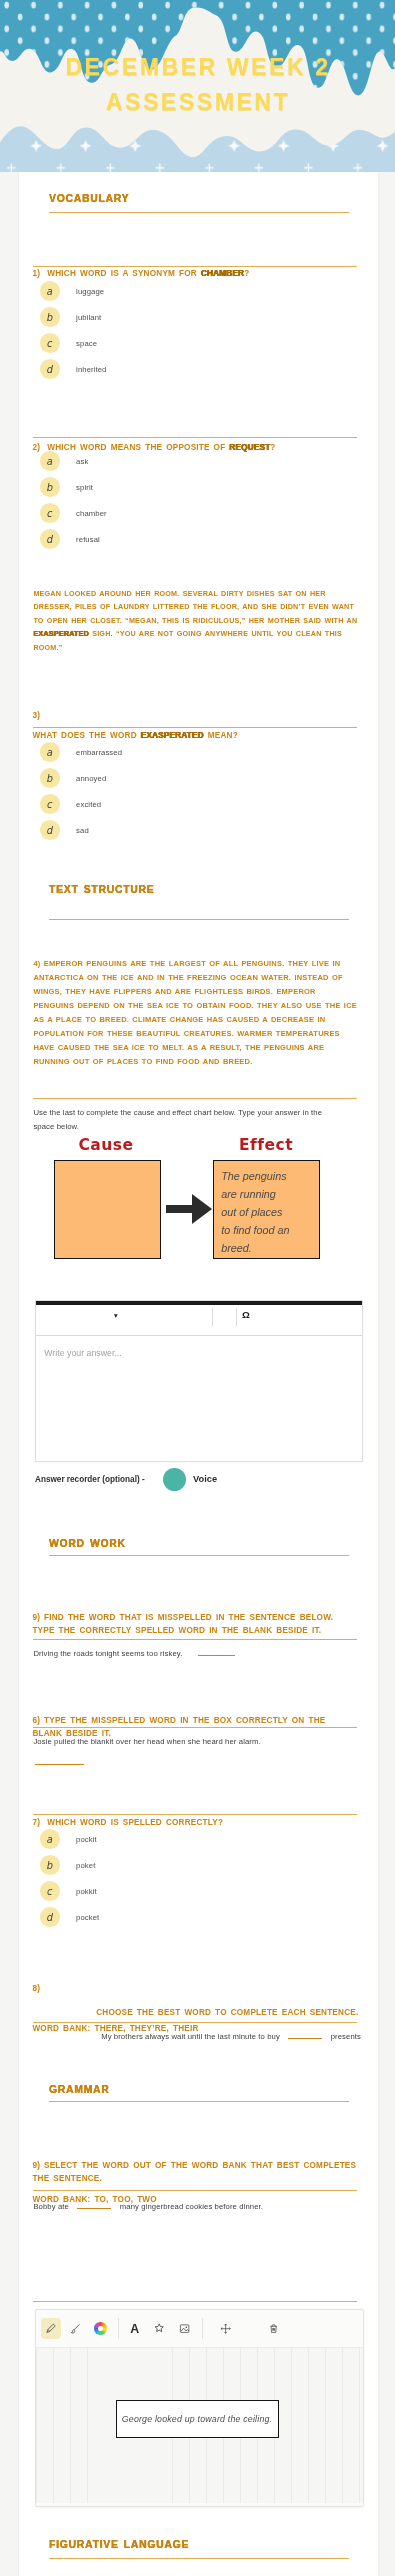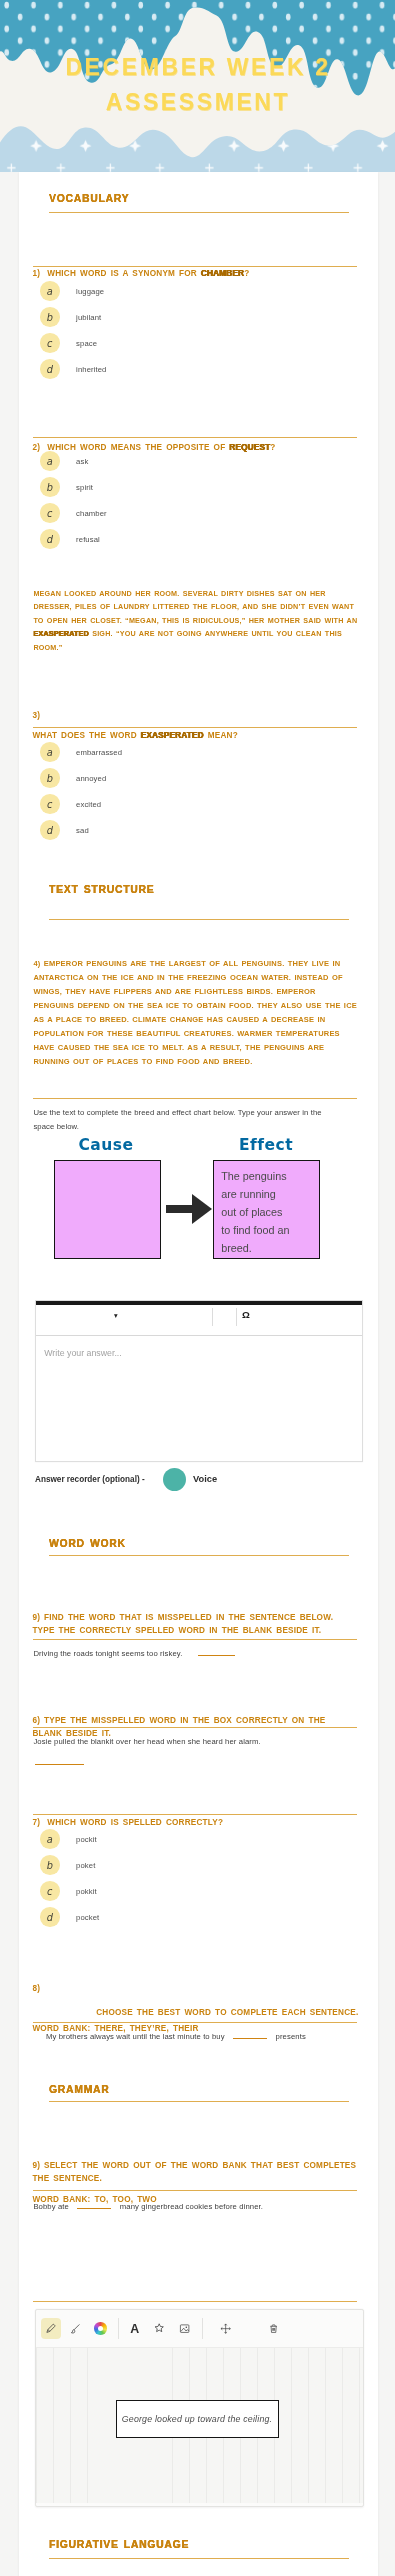--- a/index.html
+++ b/index.html
@@ -47,23 +47,23 @@
   .options{left:21px;}
   .option-row{display:flex;align-items:center;height:26px;cursor:pointer;}
   .letter-badge{width:19.6px;height:19.6px;border-radius:50%;background:#f8e7a3;
      display:flex;align-items:center;justify-content:center;flex:0 0 19.6px;
      font-family:"DejaVu Sans",sans-serif;font-size:9.8px;font-style:italic;color:#45453a;}
   .option-label{margin-left:16.5px;font-size:7.7px;color:#4f4f4f;font-weight:500;letter-spacing:0.1px;}
 
   .blank{display:inline-block;border-bottom:1px solid #cf8412;height:7.2px;}
 
   
-  .chart-label{font-size:15.5px;font-weight:bold;color:#0369a1;text-align:center;width:82px;
+  .chart-label{font-size:15.5px;font-weight:bold;color:#b91c1c;text-align:center;width:82px;
      font-family:"DejaVu Sans",sans-serif;letter-spacing:0.5px;}
-  .chart-box{border:1.5px solid #141414;background:#f0abfc;width:105px;height:97px;}
+  .chart-box{border:1.5px solid #141414;background:#fdba74;width:105px;height:97px;font-style:italic;}
   .effect-text{padding:6.2px 5.2px 0 7.2px;font-size:10.8px;line-height:18px;color:#4a4a4a;
      font-family:"Liberation Sans",sans-serif;}
   #arrow-body{left:147px;top:1033px;width:29px;height:7.7px;background:#2b2b2b;}
   #arrow-head{left:173px;top:1022px;width:0;height:0;border-top:15px solid transparent;
      border-bottom:15px solid transparent;border-left:20.6px solid #2b2b2b;}
 
   
   #editor{left:16px;top:1128px;width:326px;height:160px;border:0.5px solid #dedede;background:#fff;
      box-shadow:0 0.5px 1.5px rgba(0,0,0,.05);}
   #editor-topbar{height:4.1px;background:#191919;}
@@ -235,21 +235,21 @@
         <span class="letter-badge">d</span>
         <span class="option-label">sad</span>
         </div>
     </div>
 
     <div class="abs section-heading" style="top:712px;">TEXT STRUCTURE</div>
     <div class="abs rule" style="top:747px;left:30px;width:300px;"></div>
 
     <div class="abs passage" style="top:785px;left:14.4px;font-size:7.5px;line-height:14px;">4)   EMPEROR PENGUINS ARE THE LARGEST OF ALL PENGUINS.  THEY LIVE IN ANTARCTICA ON THE ICE AND IN THE FREEZING OCEAN WATER.   INSTEAD OF WINGS, THEY HAVE FLIPPERS AND ARE FLIGHTLESS BIRDS.  EMPEROR PENGUINS DEPEND ON THE SEA ICE TO OBTAIN FOOD.  THEY ALSO USE THE ICE AS A PLACE TO BREED.  CLIMATE CHANGE HAS CAUSED A DECREASE IN POPULATION FOR THESE BEAUTIFUL CREATURES.  WARMER TEMPERATURES HAVE CAUSED THE SEA ICE TO MELT.  AS A RESULT, THE PENGUINS ARE RUNNING OUT OF PLACES TO FIND FOOD AND BREED.</div>
     <div class="abs rule" style="top:926px;left:14.4px;width:324px;"></div>
-    <div class="abs body-text" style="top:934px;left:14.4px;width:309px;">Use the text to complete the breed and effect chart below.  Type your answer in the space below.</div>
+    <div class="abs body-text" style="top:934px;left:14.4px;width:309px;">Use the last to complete the cause and effect chart below.  Type your answer in the space below.</div>
 
     <div class="abs chart-label" style="top:964px;left:46px;">Cause</div>
     <div class="abs chart-label" style="top:964px;left:206px;">Effect</div>
     <div class="abs chart-box" style="top:988px;left:35px;"></div>
     <div class="abs chart-box" style="top:988px;left:194px;">
       <div class="effect-text">
         <div>The penguins</div>
         <div>are running</div>
         <div>out of places</div>
         <div>to find food an</div>
@@ -311,21 +311,21 @@
       <div class="option-row">
         <span class="letter-badge">d</span>
         <span class="option-label">pocket</span>
         </div>
     </div>
 
     <div class="abs q-title" style="top:1792px;left:13.4px;">8)</div>
     <div class="abs q-title" style="top:1816px;left:13.4px;text-align:right;">CHOOSE THE BEST WORD TO COMPLETE EACH SENTENCE.</div>
     <div class="abs q-title" style="top:1832px;left:13.4px;">WORD BANK:    THERE, THEY’RE, THEIR</div>
     <div class="abs rule" style="top:1850px;left:14.4px;width:324px;"></div>
-    <div class="abs body-text" style="top:1858px;left:27px;width:330px;">
+    <div class="abs body-text" style="top:1858px;left:12px;width:330px;text-align:right;">
       <span>My brothers always wait until the last minute to buy</span>
       <span class="blank" style="width:34px;margin:0 6.2px;"></span>
       <span>presents</span>
     </div>
 
     <div class="abs section-heading" style="top:1912px;">GRAMMAR</div>
     <div class="abs rule" style="top:1929px;left:30px;width:300px;"></div>
 
     <div class="abs q-title" style="top:1969px;left:13.4px;">9)   SELECT THE WORD OUT OF THE WORD BANK THAT BEST COMPLETES THE SENTENCE.</div>
     <div class="abs q-title" style="top:2003px;left:13.4px;">WORD BANK:  TO, TOO, TWO</div>

